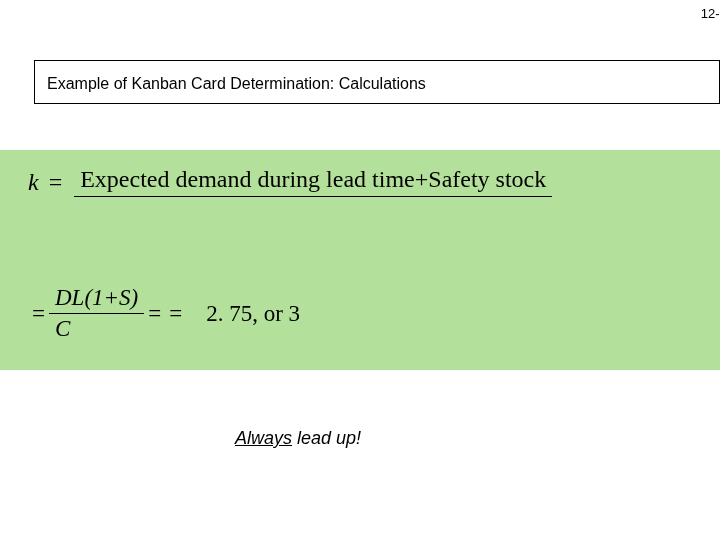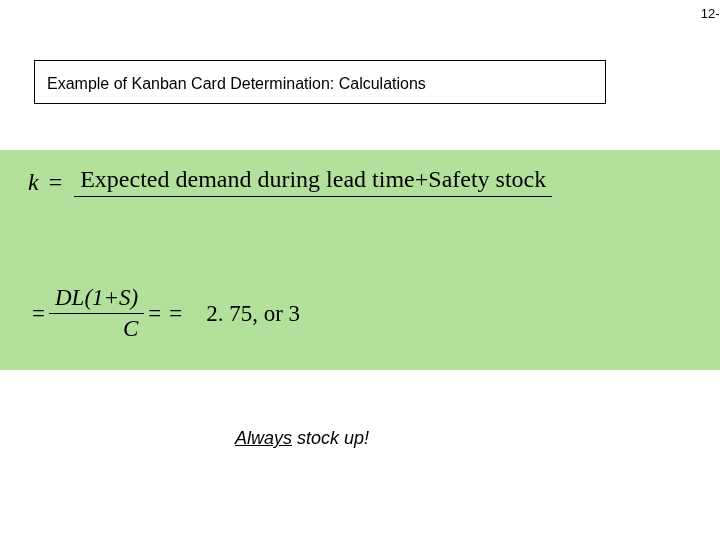--- a/index.html
+++ b/index.html
@@ -21,21 +21,21 @@
   .page-number {
     position: absolute;
     top: 6px;
     right: 6px;
     font-size: 13px;
   }
   .title-box {
     position: absolute;
     left: 34px;
     top: 60px;
-    width: 572px;
+    width: 686px;
     border: 1px solid #000;
     padding: 14px 12px 10px 12px;
     box-sizing: border-box;
     background: #fff;
     font-size: 16px;
     font-family: Arial, Helvetica, sans-serif;
   }
   .green-panel {
     position: absolute;
     left: 0;
@@ -52,21 +52,21 @@
     font-size: 24px;
     font-style: italic;
     display: flex;
     align-items: center;
   }
   .k-eq .k { margin-right: 10px; }
   .k-eq .eq { font-style: normal; margin-right: 12px; }
   .frac {
     display: inline-flex;
     flex-direction: column;
-    align-items: flex-end;
+    align-items: flex-start;
     font-style: normal;
     font-family: "Times New Roman", Times, serif;
     line-height: 1.15;
   }
   .frac .num, .frac .den { padding: 0 6px; }
   .frac .bar { width: 100%; border-top: 1.5px solid #000; margin: 2px 0; }
   .row2 {
     position: absolute;
     left: 28px;
     top: 285px;
@@ -114,16 +114,16 @@
       <span class="num italic">DL(1+S)</span>
       <span class="bar"></span>
       <span class="den italic">C</span>
     </span>
     <span class="eq">=</span>
     <span class="eq">=</span>
     <span class="tail">2. 75, or 3</span>
   </div>
 
   <div class="footnote">
-    <span class="ul">Always</span><span> stock up!</span>
+    <span class="ul">Always</span><span> lead up!</span>
   </div>
 
 </div>
 
 </body></html>

